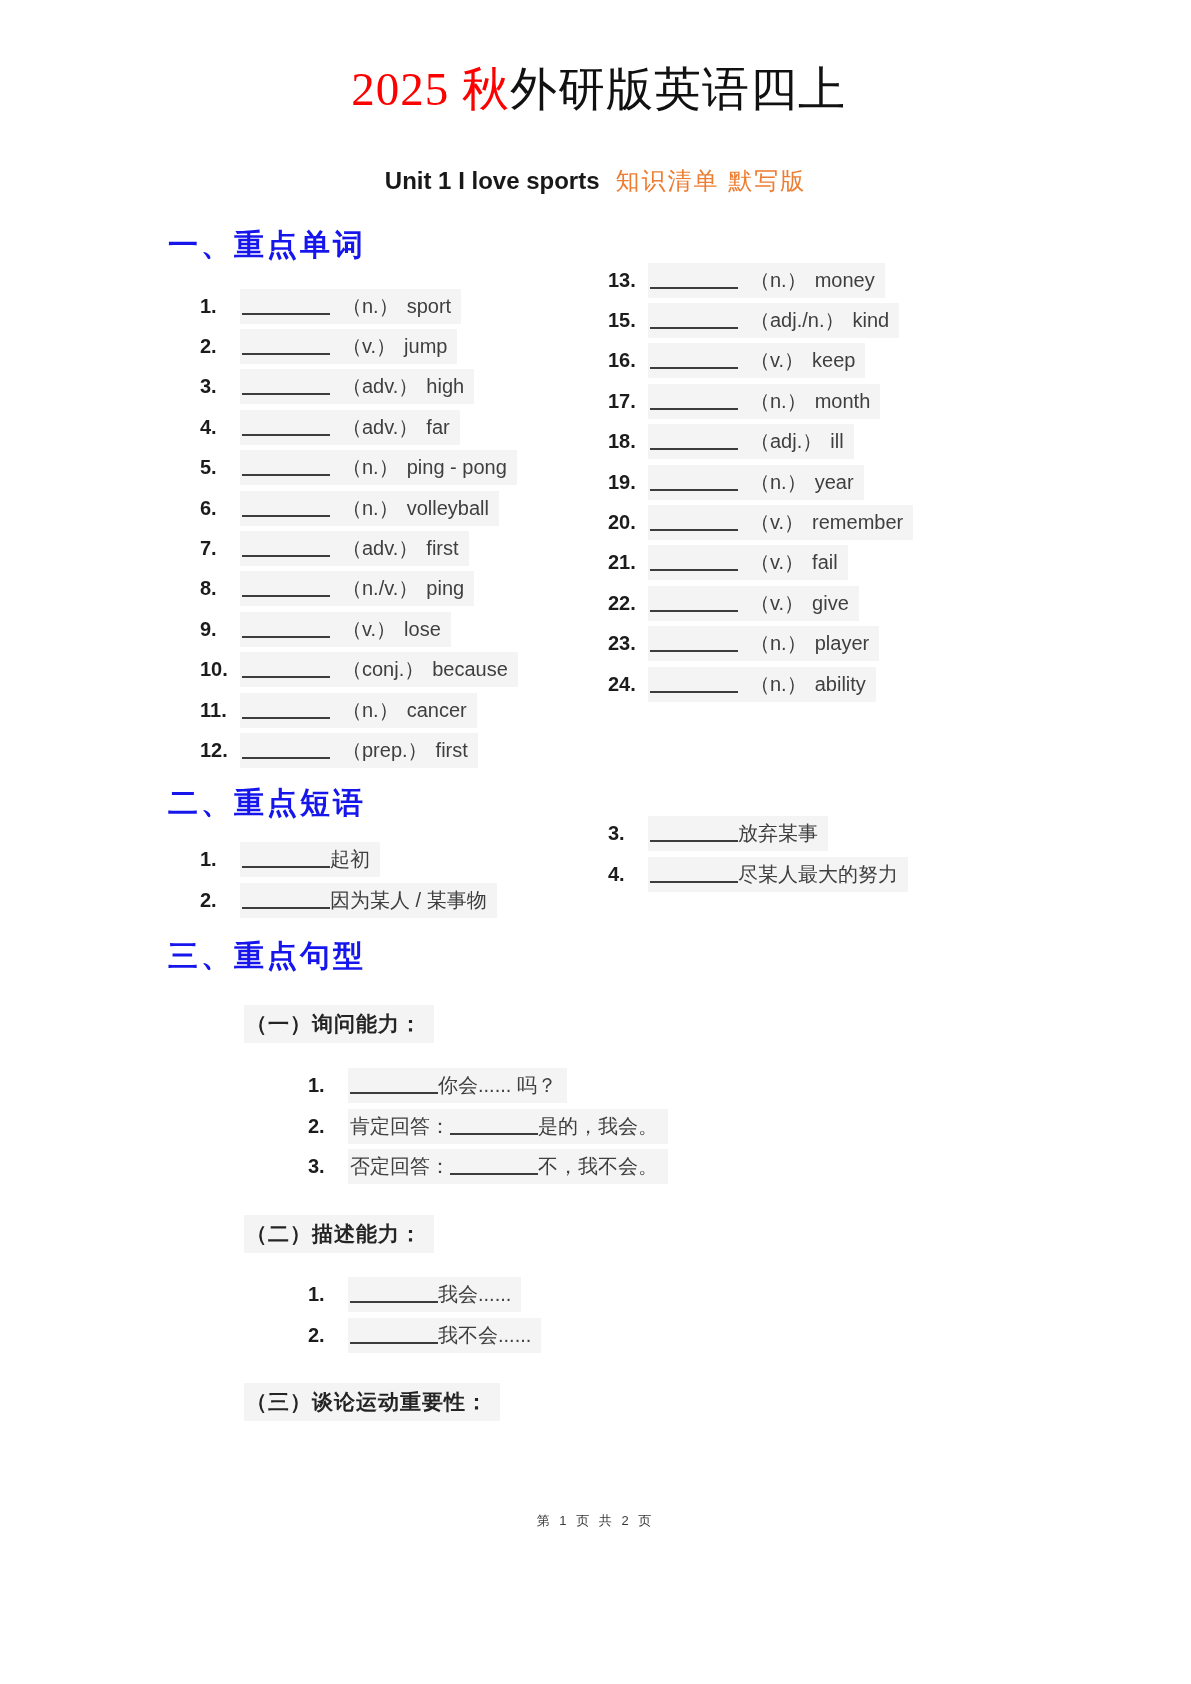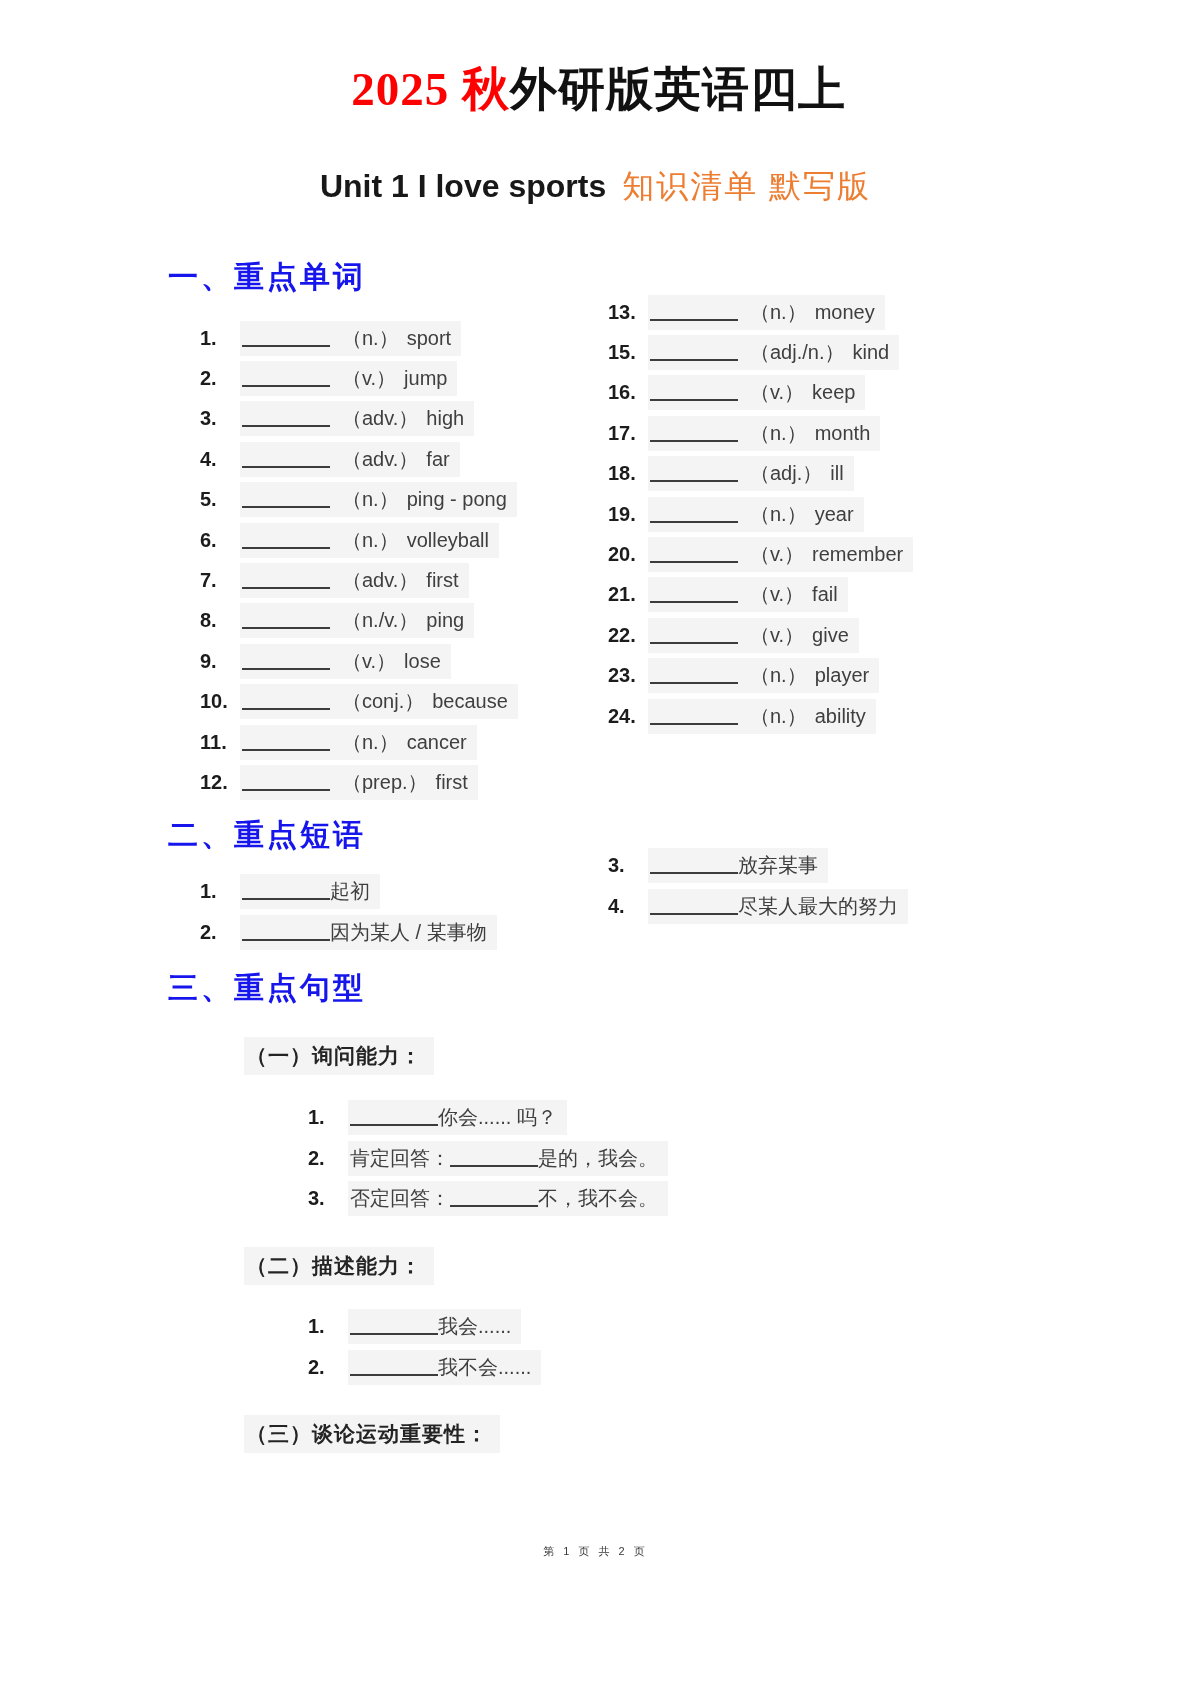--- a/index.html
+++ b/index.html
@@ -9,45 +9,45 @@
     background:#ffffff;
     overflow:hidden;
     font-family:"Liberation Sans","DejaVu Sans",sans-serif;
     color:#3f3f3f;
   }
   
   .title{
     margin:58px 0 0 0;
     text-align:center;
     font-family:"Liberation Serif","DejaVu Serif",serif;
-    font-weight:bold;
+    font-weight:normal;
     font-size:47px;
     color:#111111;
     letter-spacing:1px;
     padding-left:6px;
   }
   .t-red{color:var(--accent-red,#fe0000);}
   
   .subtitle{
     margin:44px 0 0 0;
     text-align:center;
-    font-size:32px;
+    font-size:24px;
     font-weight:normal;
   }
   .sub-en{font-weight:bold;color:#181818;}
   .sub-cn{color:var(--accent-orange,#ed7d31);margin-left:16px;letter-spacing:2px;}
   
   .sec-heading{
     margin-left:168px;
     font-size:30px;
     font-weight:bold;
     color:var(--accent-blue,#1616ec);
     letter-spacing:3px;
   }
-  .sec-heading.first{margin-top:48px;}
+  .sec-heading.first{margin-top:28px;}
   .sec-heading.second{margin-top:12px;}
   .sec-heading.third{margin-top:16px;}
   
   .two-col{display:flex;margin-left:200px;}
   .two-col.words{margin-top:20px;}
   .two-col.phrases{margin-top:16px;}
   .col-left{width:408px;flex:0 0 408px;}
   .col-right{margin-top:-26px;}
   .item{
     height:40.4px;
@@ -90,23 +90,23 @@
     font-size:21px;
     font-weight:bold;
     color:#242424;
     letter-spacing:1px;
   }
   .sentence-items{margin-left:272px;margin-top:22px;margin-bottom:14px;}
   
   .footer{
     position:absolute;
     left:0;right:0;
-    top:1544px;
+    top:1512px;
     text-align:center;
-    font-size:11px;
+    font-size:13px;
     color:#3a3a3a;
     letter-spacing:3px;
   }
 </style>
 </head>
 <body>
 
 <div class="page">
 
   <h1 class="title"><span class="t-red">2025 秋</span><span>外研版英语四上</span></h1>

